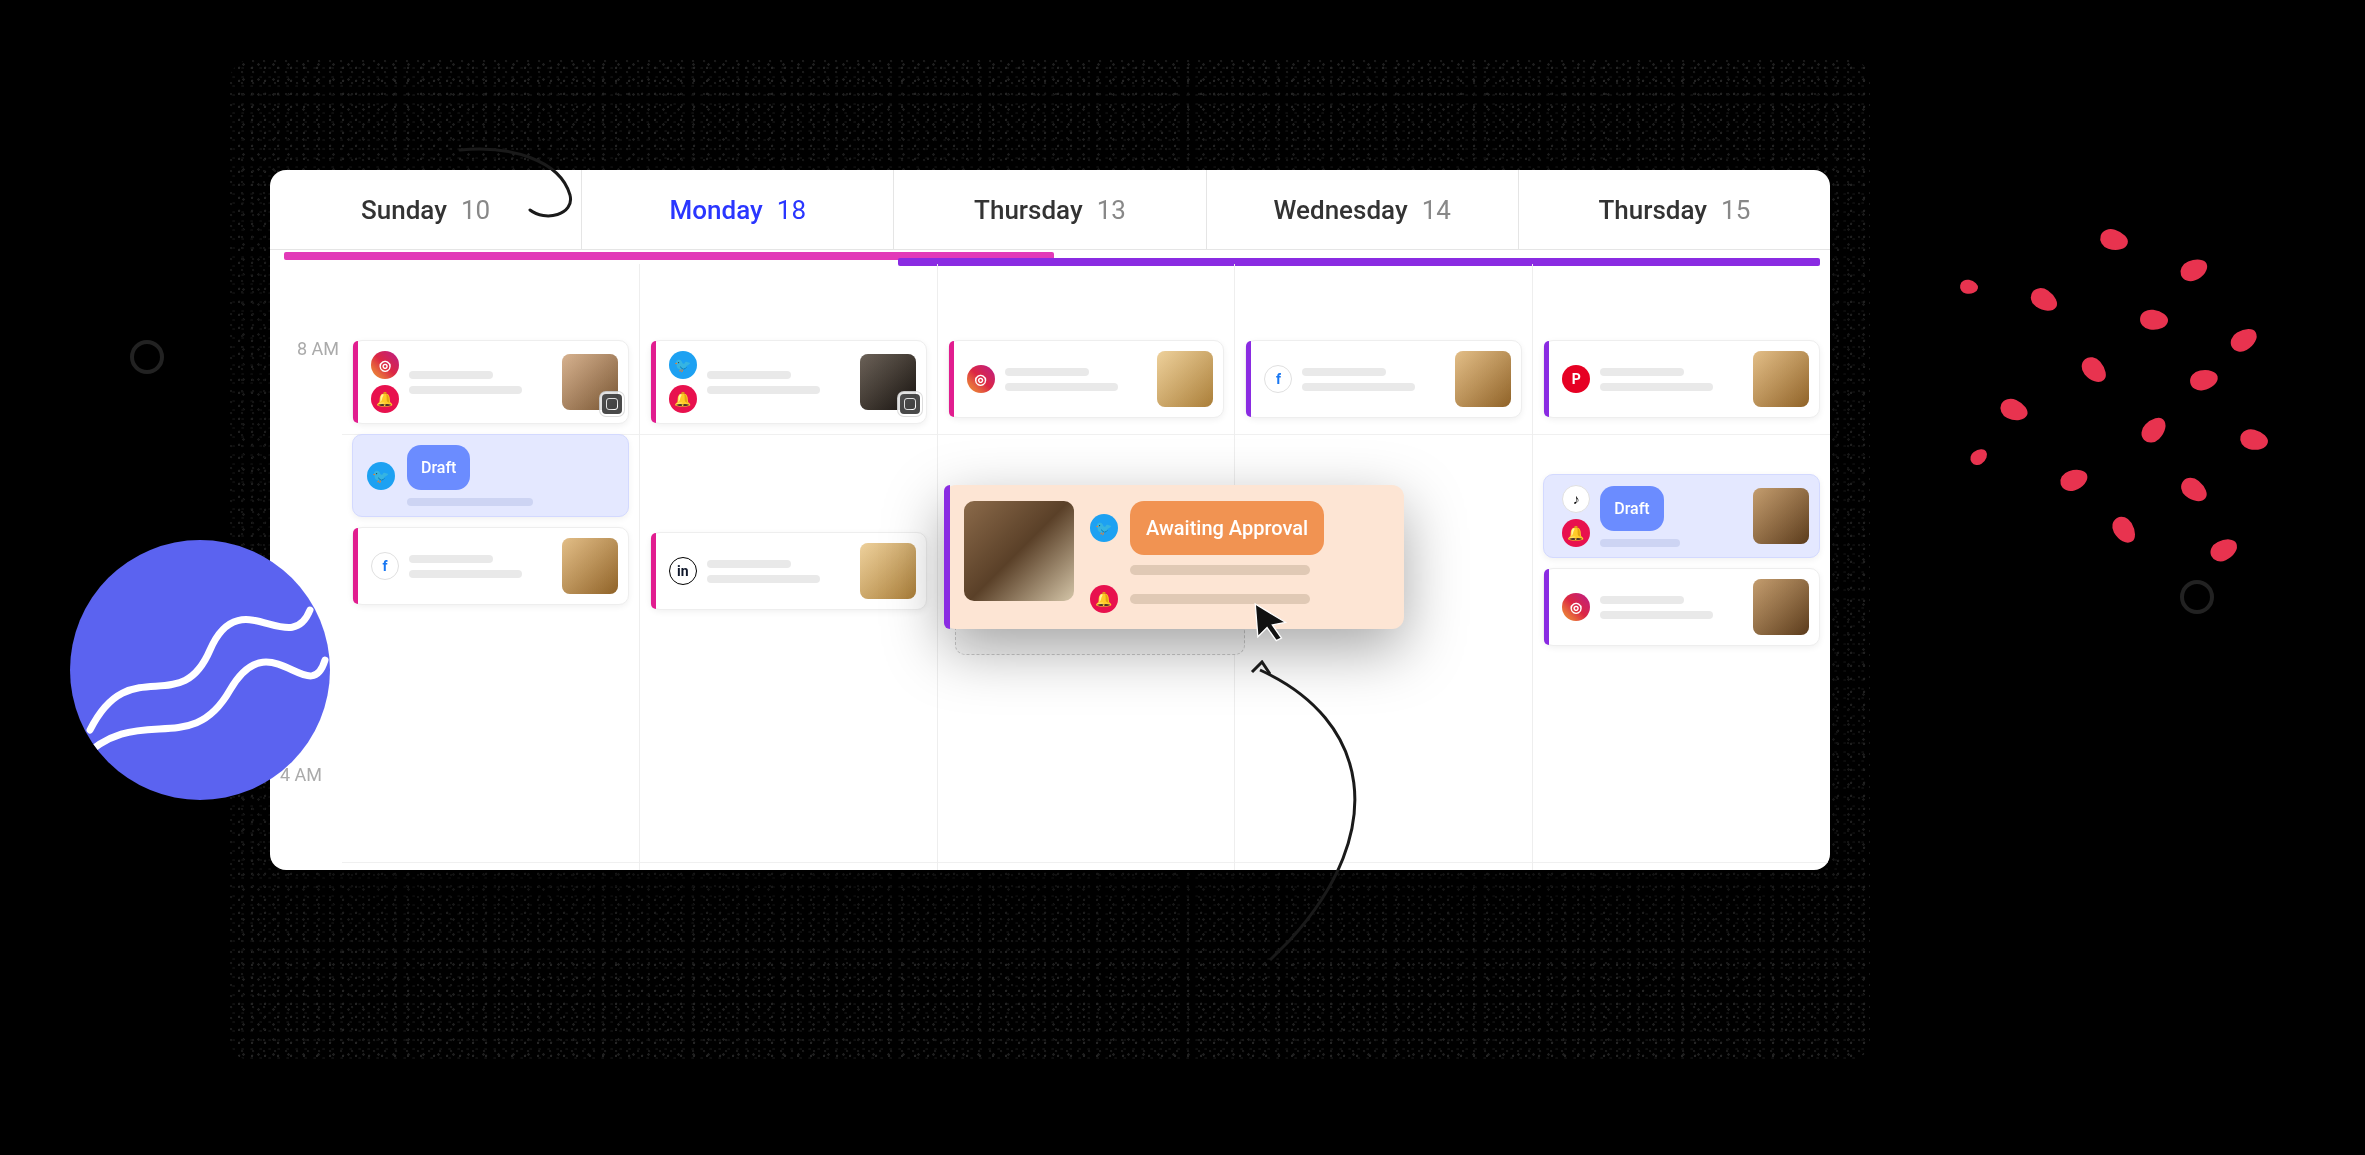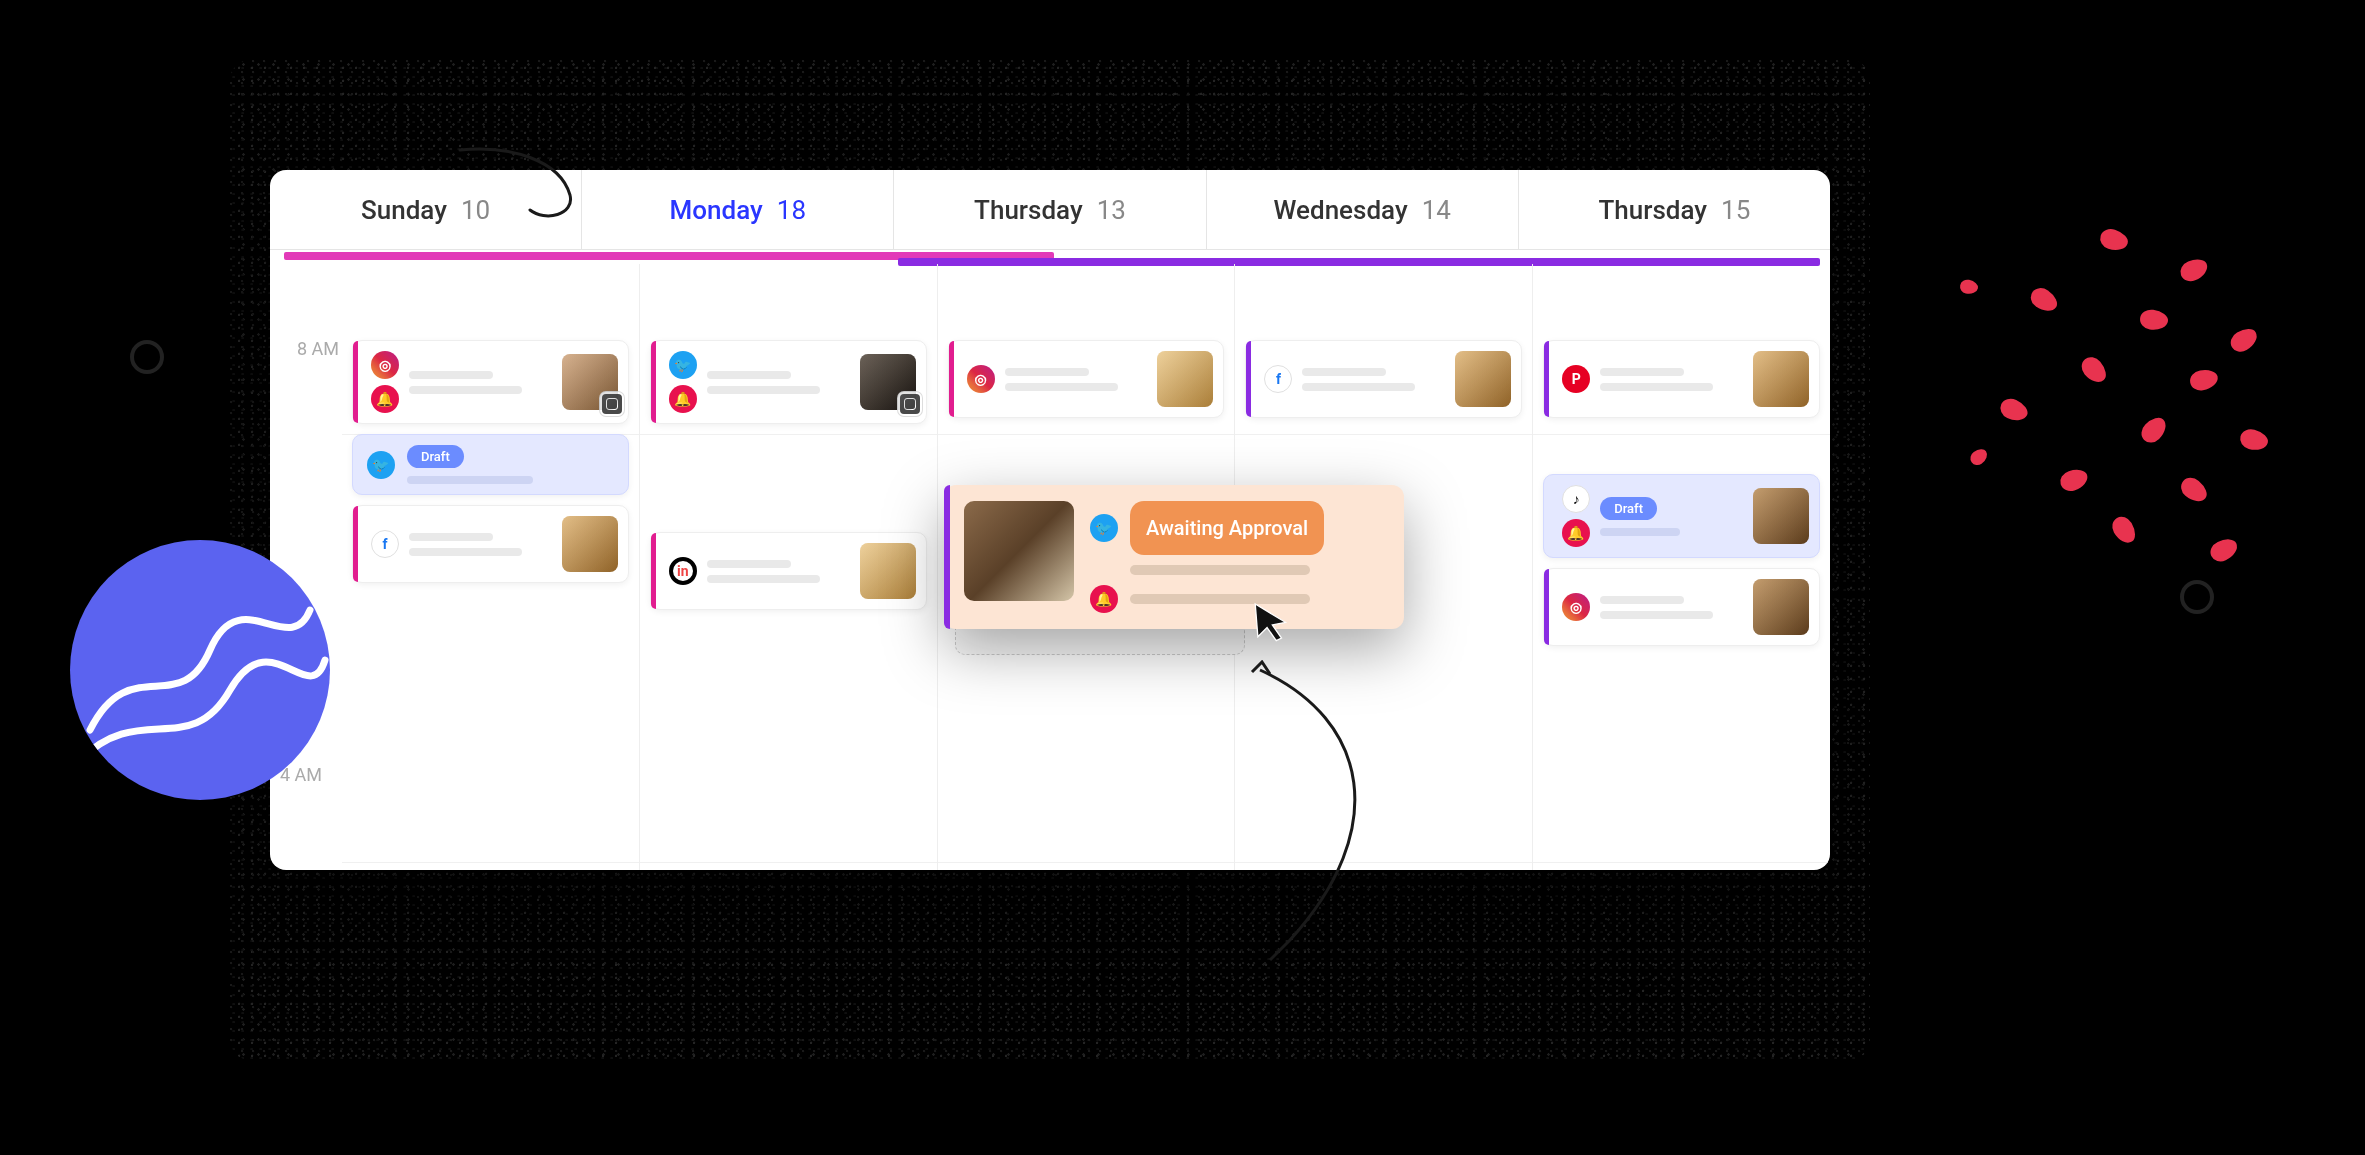--- a/index.html
+++ b/index.html
@@ -37,39 +37,39 @@
 .hourline.h10{top:598px}
 .card{background:#fff;border:1px solid #eee;border-radius:10px;padding:10px 10px 10px 14px;margin:10px 0;position:relative;display:flex;align-items:center;box-shadow:0 2px 6px rgba(0,0,0,.06)}
 .card .accent{position:absolute;left:0;top:0;bottom:0;width:5px;border-radius:10px 0 0 10px}
 .ac-pink{background:#e11d8f}
 .ac-purple{background:#8a2be2}
 .icons{display:flex;flex-direction:column;gap:6px;margin-left:4px;margin-right:10px}
 .icn{width:28px;height:28px;border-radius:50%;display:flex;align-items:center;justify-content:center;color:#fff;font-size:14px;font-weight:700}
 .ig{background:linear-gradient(45deg,#f09433,#e6683c 25%,#dc2743 50%,#cc2366 75%,#bc1888)}
 .tw{background:#1da1f2}
 .fb{background:#fff;color:#1877f2;border:1px solid #e0e0e0}
-.li{background:#fff;color:#ef4444;border:4px solid #000000}
+.li{background:#fff;color:#0f172a;border:1px solid #000000}
 .pt{background:#e60023}
 .tk{background:#fff;color:#000;border:1px solid #e0e0e0}
 .bell{background:#e8114e}
 .lines{flex:1;display:flex;flex-direction:column;gap:7px}
 .ln{height:8px;border-radius:5px;background:#e9e9e9}
 .ln.w1{width:58%}
 .ln.w2{width:78%}
 .thumb{width:56px;height:56px;border-radius:8px;margin-left:8px;flex:none;position:relative;background:#d4b896}
 .thumb::after{content:"";position:absolute;inset:0;border-radius:8px;background:linear-gradient(135deg,rgba(255,255,255,.25),rgba(0,0,0,.15))}
 .thumb.food1{background:linear-gradient(135deg,#c9986a,#8b6239)}
 .thumb.food2{background:linear-gradient(135deg,#3a2d20,#1a1410)}
 .thumb.food3{background:linear-gradient(135deg,#e8c17a,#c89442)}
 .thumb.food4{background:linear-gradient(135deg,#d9a85f,#a8732e)}
 .thumb.food5{background:linear-gradient(135deg,#b07c3e,#6a4520)}
 .stack-chip{position:absolute;right:-6px;bottom:-6px;width:24px;height:24px;border-radius:6px;background:#4a4a4a;border:2px solid #fff;box-shadow:0 0 0 1px #ddd}
 .stack-chip::before{content:"";position:absolute;inset:4px;border:1.5px solid #fff;border-radius:3px}
 .card.draft{background:#e4e8ff;border-color:#d3d9ff}
-.badge{display:inline-block;padding:4px 14px;border-radius:14px;font-size:13px;color:#fff;font-weight:500}
+.badge{display:inline-block;padding:13px 14px;border-radius:14px;font-size:16px;color:#fff;font-weight:500}
 .badge.draft{background:#6b8cff}
 .badge.await{background:#f19352;font-size:20px;padding:15px 16px}
 .draft-body{display:flex;flex-direction:column;gap:8px;flex:1}
 .draft-body .ln{background:#cdd4f3}
 .popup{position:absolute;top:485px;left:944px;width:460px;background:#fde5d4;border-radius:12px;padding:16px;display:flex;gap:16px;align-items:flex-start;box-shadow:0 20px 60px rgba(0,0,0,.35);z-index:50}
 .popup .paccent{position:absolute;left:0;top:0;bottom:0;width:6px;border-radius:12px 0 0 12px;background:#8a2be2}
 .popup .pimg{width:110px;height:100px;border-radius:10px;background:linear-gradient(135deg,#8b6a4a,#5a4028,#d4c5a8);flex:none;margin-left:4px}
 .popup .pright{flex:1;display:flex;flex-direction:column;gap:10px}
 .popup .prow{display:flex;align-items:center;gap:12px}
 .popup .ln{background:#e0c9b5}

